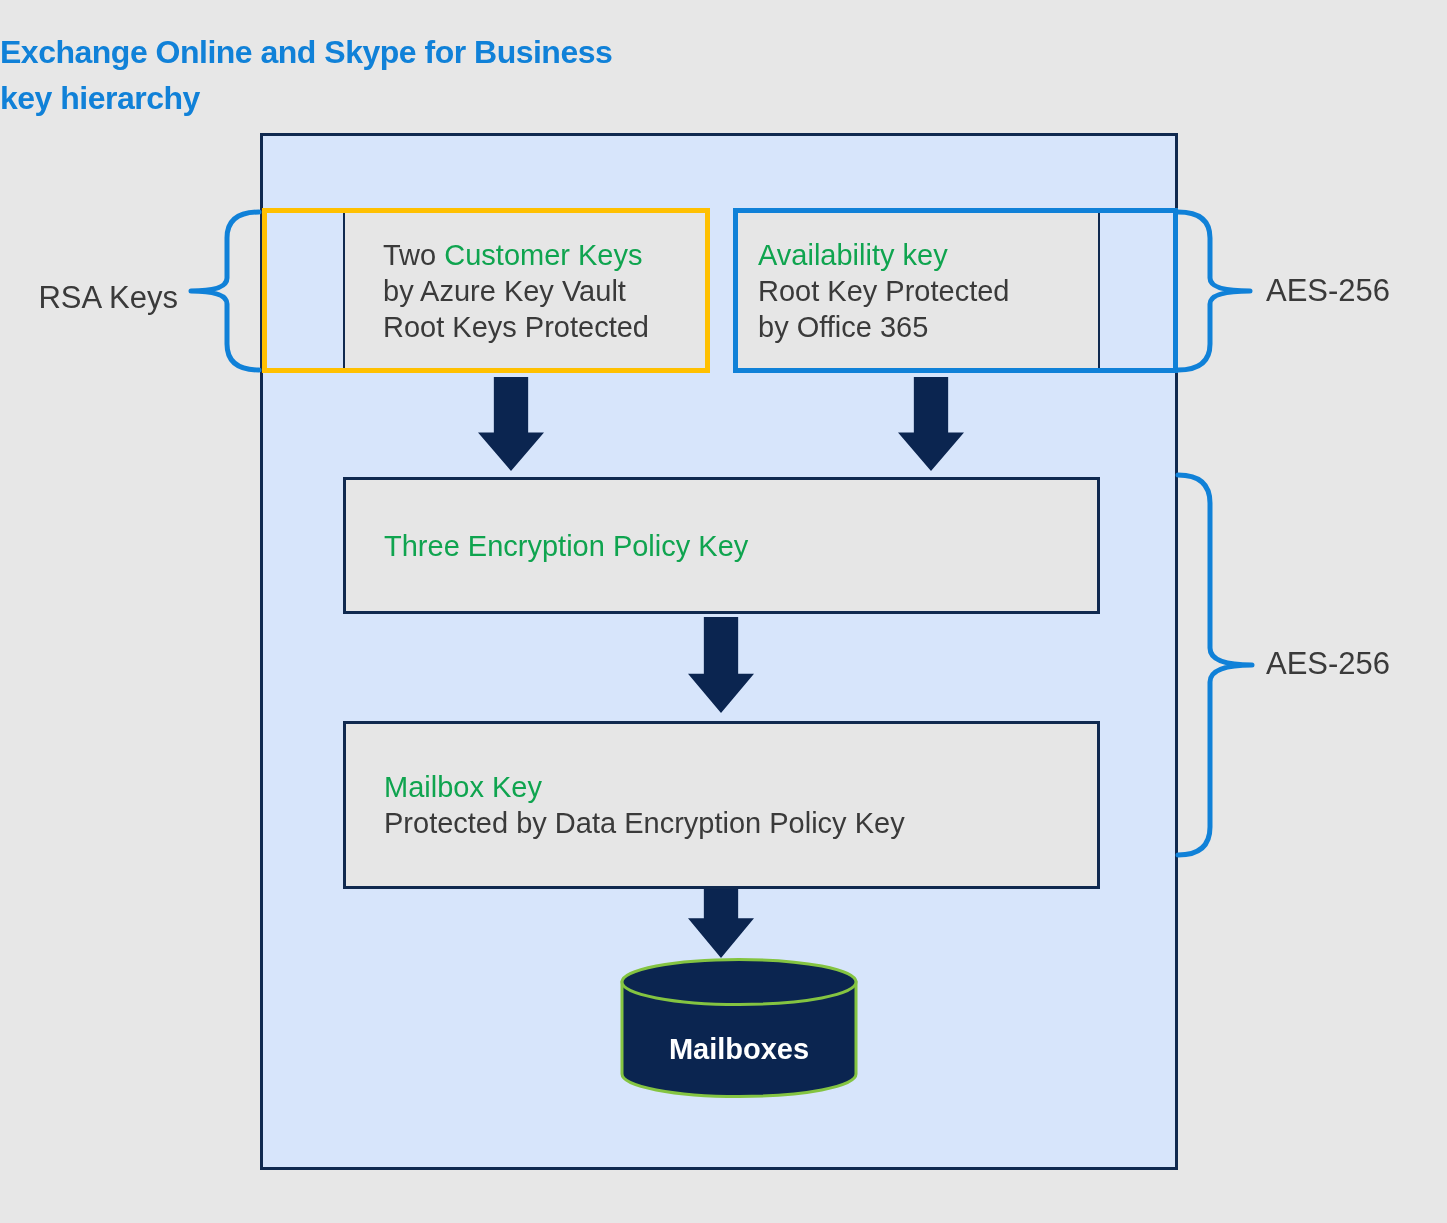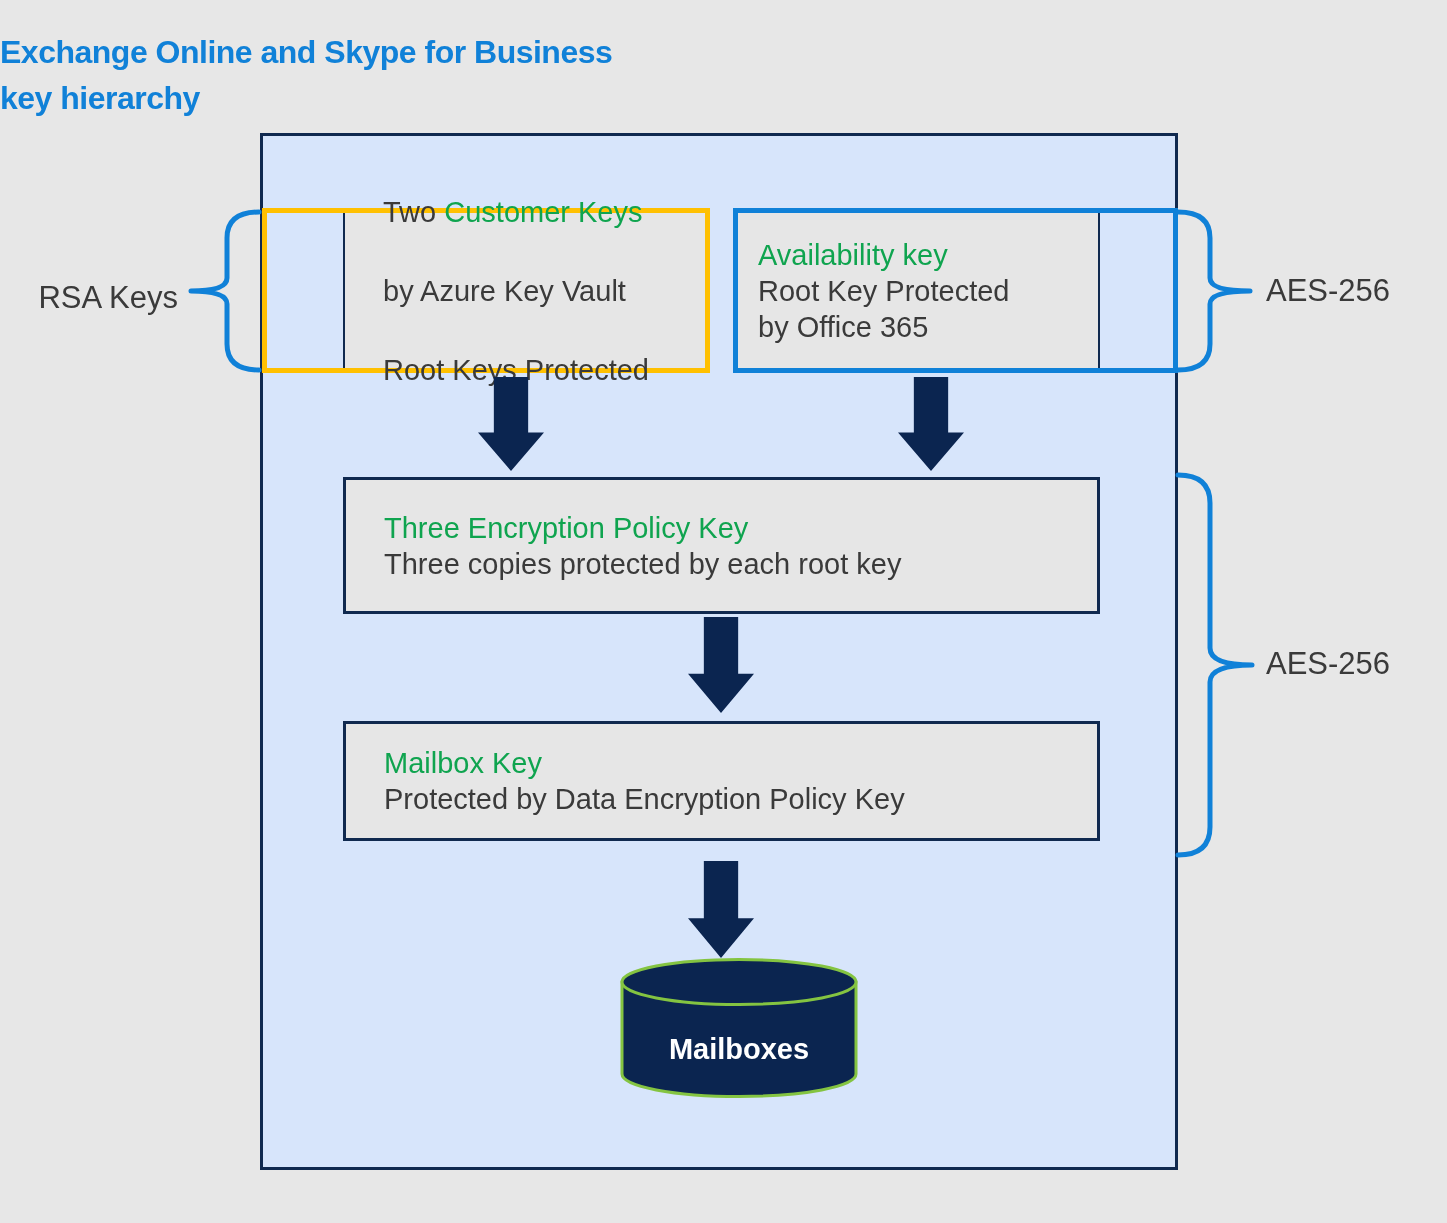--- a/index.html
+++ b/index.html
@@ -15,28 +15,28 @@
   .title{position:absolute;top:29px;left:0;width:100%;text-align:left;
     color:var(--accent-blue);font-weight:700;font-size:32px;line-height:46px;letter-spacing:-0.5px;}
 
   .container{position:absolute;left:260px;top:133px;width:918px;height:1037px;
     background:var(--panel-blue);border:3px solid var(--navy);}
 
   .keybox{position:absolute;display:flex;}
   .keybox .fill{position:absolute;top:0;bottom:0;background:var(--box-gray);
     display:flex;flex-direction:column;justify-content:center;padding-left:38px;}
   .box-yellow{left:262px;top:208px;width:448px;height:165px;border:5px solid var(--accent-yellow);}
-  .box-yellow .fill{left:76px;right:0;border-left:2px solid var(--navy);gap:43px;}
+  .box-yellow .fill{left:76px;right:0;border-left:2px solid var(--navy);}
   .box-blue{left:733px;top:208px;width:445px;height:165px;border:5px solid var(--accent-blue);}
   .box-blue .fill{left:0;width:362px;border-right:2px solid var(--navy);padding-left:20px;}
 
   .navybox{position:absolute;left:343px;width:757px;background:var(--box-gray);
     border:3px solid var(--navy);display:flex;flex-direction:column;justify-content:center;padding-left:38px;}
   .box-dep{top:477px;height:137px;}
-  .box-mbx{top:721px;height:120px;}
+  .box-mbx{top:721px;height:168px;}
 
   .t{font-size:29px;line-height:36px;color:var(--dark-text);white-space:nowrap;}
   .green{color:var(--green-text);}
 
   .side-label{position:absolute;font-size:31px;color:var(--dark-text);white-space:nowrap;}
   .lbl-rsa{left:0;top:280px;width:178px;text-align:right;}
   .lbl-aes-top{left:1266px;top:273px;}
   .lbl-aes-bottom{left:1266px;top:646px;}
 
   .brace{position:absolute;}
@@ -95,21 +95,20 @@
     <path d="M 4,4 Q 36,4 36,32 L 36,177 Q 36,194 78,194 Q 36,194 36,211 L 36,356 Q 36,384 4,384"></path>
   </svg>
 
   <div class="arrow a1"></div>
   <div class="arrow a2"></div>
   <div class="arrow a3"></div>
   <div class="arrow a4"></div>
 
   <div class="navybox box-dep">
     <div class="t green">Three Encryption Policy Key</div>
-    <div class="t">Three copies protected by each root key</div>
   </div>
 
   <div class="navybox box-mbx">
     <div class="t green">Mailbox Key</div>
     <div class="t">Protected by Data Encryption Policy Key</div>
   </div>
 
   <div class="cylinder">
     <svg width="240" height="142" viewBox="0 0 240 142">
       <path d="M 3,25 L 3,117 A 117,22.5 0 0 0 237,117 L 237,25 Z" style="fill:var(--arrow-navy);stroke:var(--cylinder-green);stroke-width:3;"></path>

